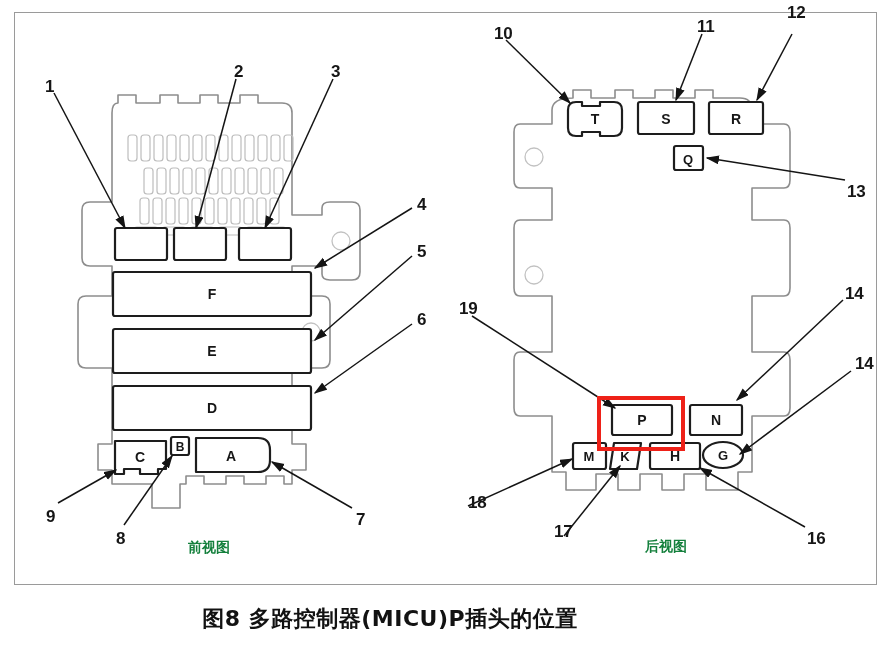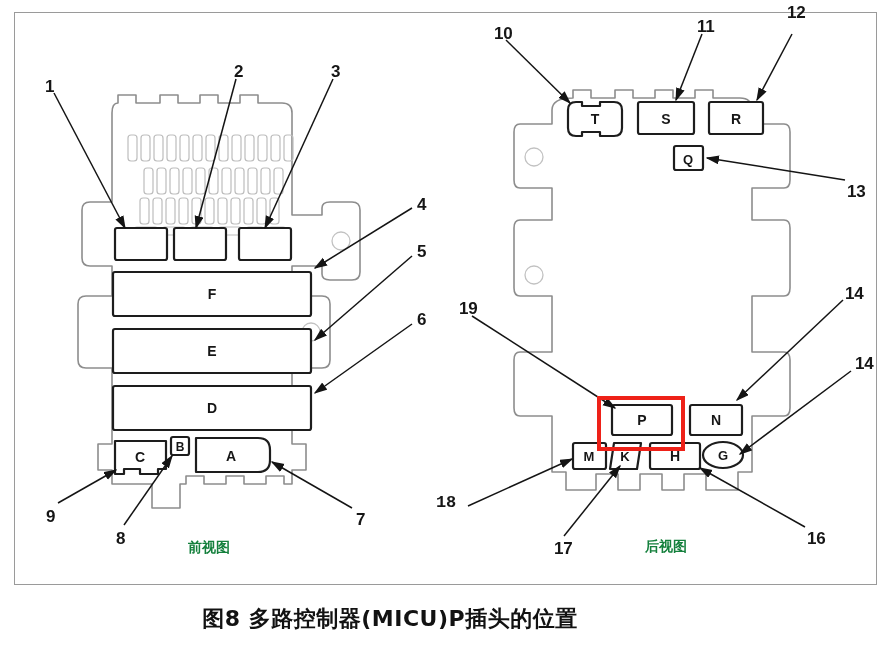--- a/index.html
+++ b/index.html
@@ -322,22 +322,22 @@
   <div class="num-label" style="left:116px; top:530px;">8</div>
   <div class="num-label" style="left:46px;  top:508px;">9</div>
 
   <div class="num-label" style="left:494px; top:25px;">10</div>
   <div class="num-label" style="left:697px; top:18px;">11</div>
   <div class="num-label" style="left:787px; top:4px;">12</div>
   <div class="num-label" style="left:847px; top:183px;">13</div>
   <div class="num-label" style="left:845px; top:285px;">14</div>
   <div class="num-label" style="left:855px; top:355px;">14</div>
   <div class="num-label" style="left:807px; top:530px;text-align:right;">16</div>
-  <div class="num-label" style="left:554px; top:540px;">17</div>
-  <div class="num-label" style="left:436px; top:494px;font-family:Liberation Mono, monospace;">18</div>
+  <div class="num-label" style="left:554px; top:523px;">17</div>
+  <div class="num-label" style="left:468px; top:494px;">18</div>
   <div class="num-label" style="left:459px; top:300px;text-align:right;">19</div>
 
   <div class="view-caption" style="left:188px; top:539px;">前视图</div>
   <div class="view-caption" style="left:645px; top:538px;">后视图</div>
 
   <div id="figure-caption">图8 多路控制器(MICU)P插头的位置</div>
 
 </div>
 
 </body></html>

